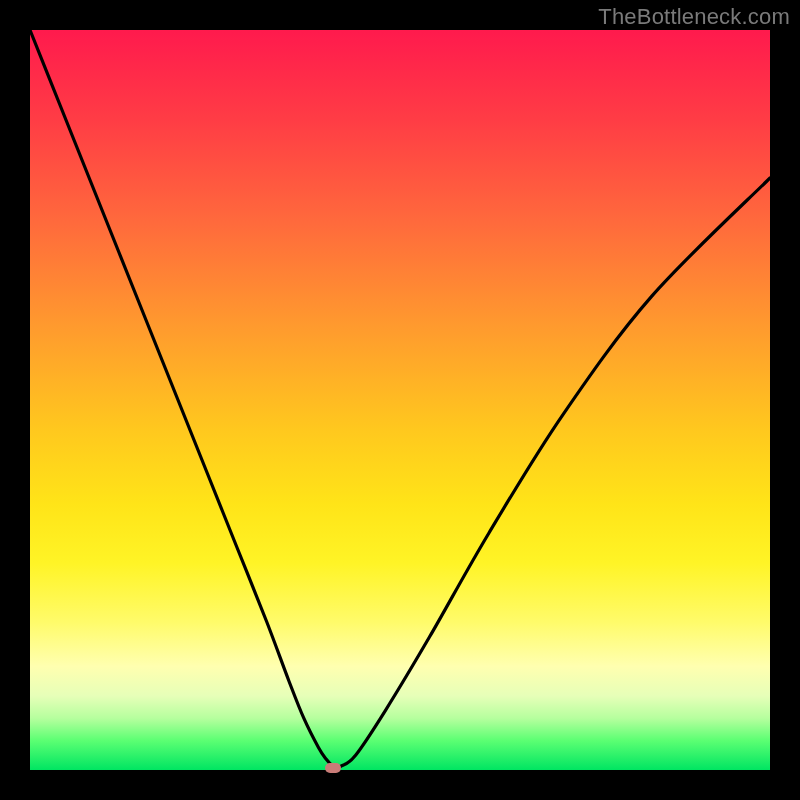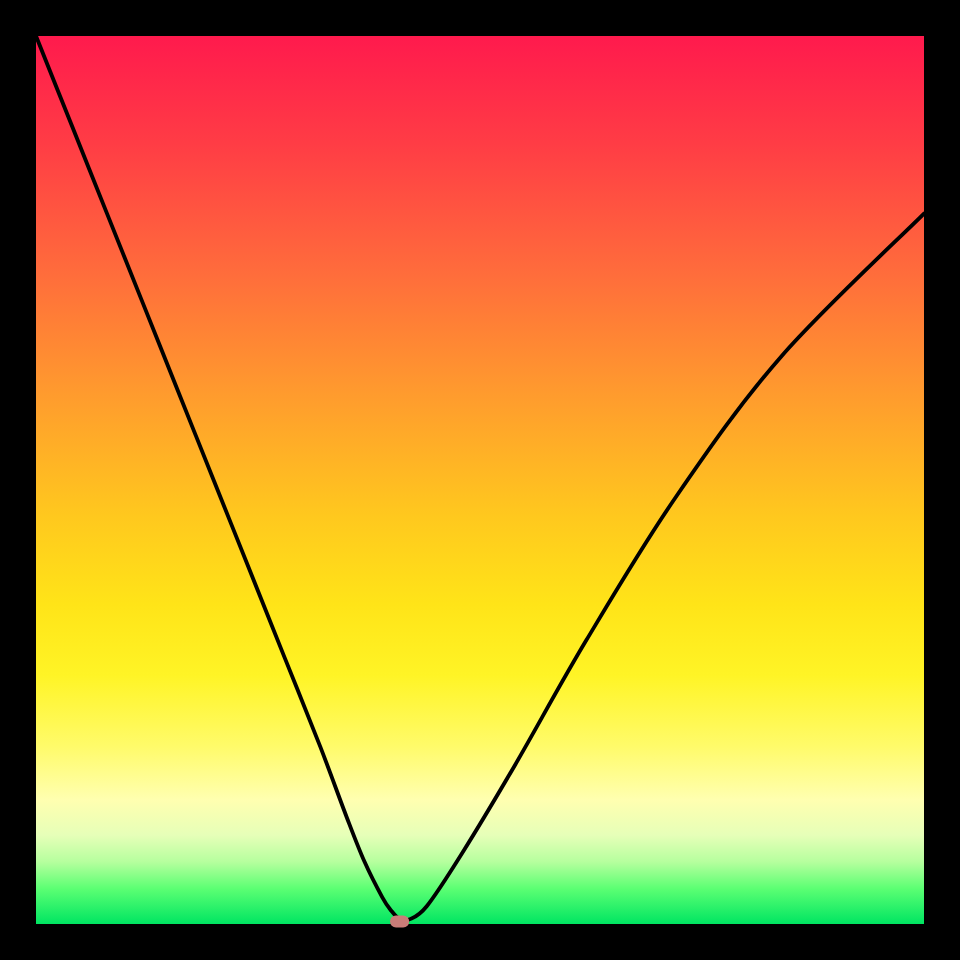--- a/index.html
+++ b/index.html
@@ -62,20 +62,21 @@
     width: 16px;
     height: 10px;
     border-radius: 5px;
     background: #c97c78;
   }
 </style>
 </head>
 <body>
 
 <div class="frame">
+  <div class="watermark">TheBottleneck.com</div>
 
   <div class="plot">
     <svg class="curve" viewBox="0 0 740 740" preserveAspectRatio="none">
       <path id="curve-path" fill="none" stroke="#000" stroke-width="3.2" stroke-linecap="round" stroke-linejoin="round" d="M 0.00 0.00 C 4.93 12.33, 19.73 49.33, 29.60 74.00 C 39.47 98.67, 49.33 123.33, 59.20 148.00 C 69.07 172.67, 78.93 197.33, 88.80 222.00 C 98.67 246.67, 108.53 271.33, 118.40 296.00 C 128.27 320.67, 138.13 345.33, 148.00 370.00 C 157.87 394.67, 167.73 419.33, 177.60 444.00 C 187.47 468.67, 197.33 493.33, 207.20 518.00 C 217.07 542.67, 228.17 569.80, 236.80 592.00 C 245.43 614.20, 252.83 635.17, 259.00 651.20 C 265.17 667.23, 268.87 677.10, 273.80 688.20 C 278.73 699.30, 284.90 711.02, 288.60 717.80 C 292.30 724.58, 293.53 725.82, 296.00 728.90 C 298.47 731.98, 300.93 735.07, 303.40 736.30 C 305.87 737.53, 307.10 738.15, 310.80 736.30 C 314.50 734.45, 318.20 734.45, 325.60 725.20 C 333.00 715.95, 342.87 700.53, 355.20 680.80 C 367.53 661.07, 382.33 636.40, 399.60 606.80 C 416.87 577.20, 436.60 540.20, 458.80 503.20 C 481.00 466.20, 505.67 424.27, 532.80 384.80 C 559.93 345.33, 587.07 305.87, 621.60 266.40 C 656.13 226.93, 720.27 167.73, 740.00 148.00"></path>
     </svg>
     <div id="min-marker" class="marker" style="left: 295.4px; top: 732.78px;"></div>
   </div>
 </div>
 
 </body></html>

